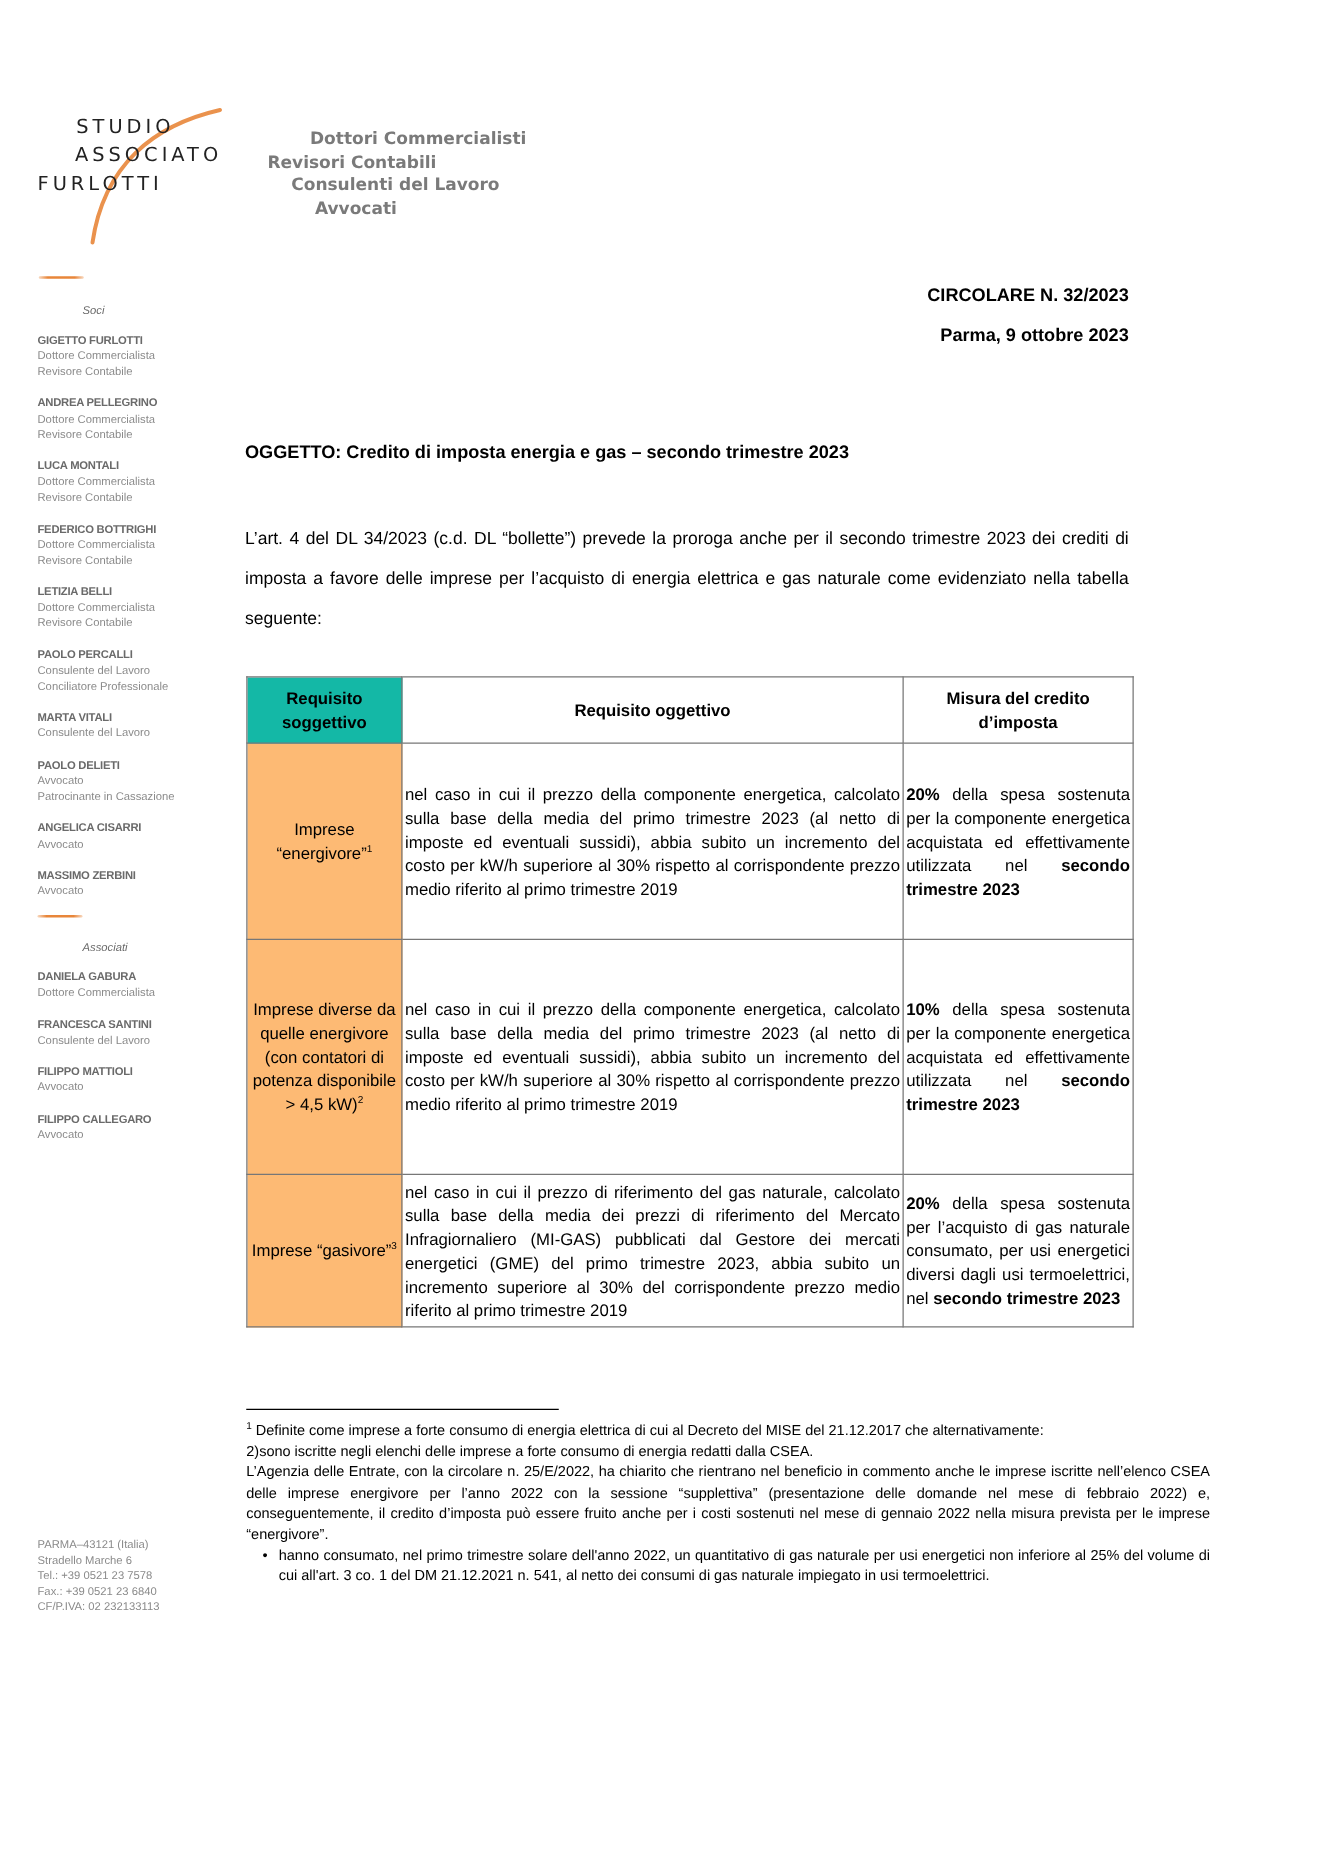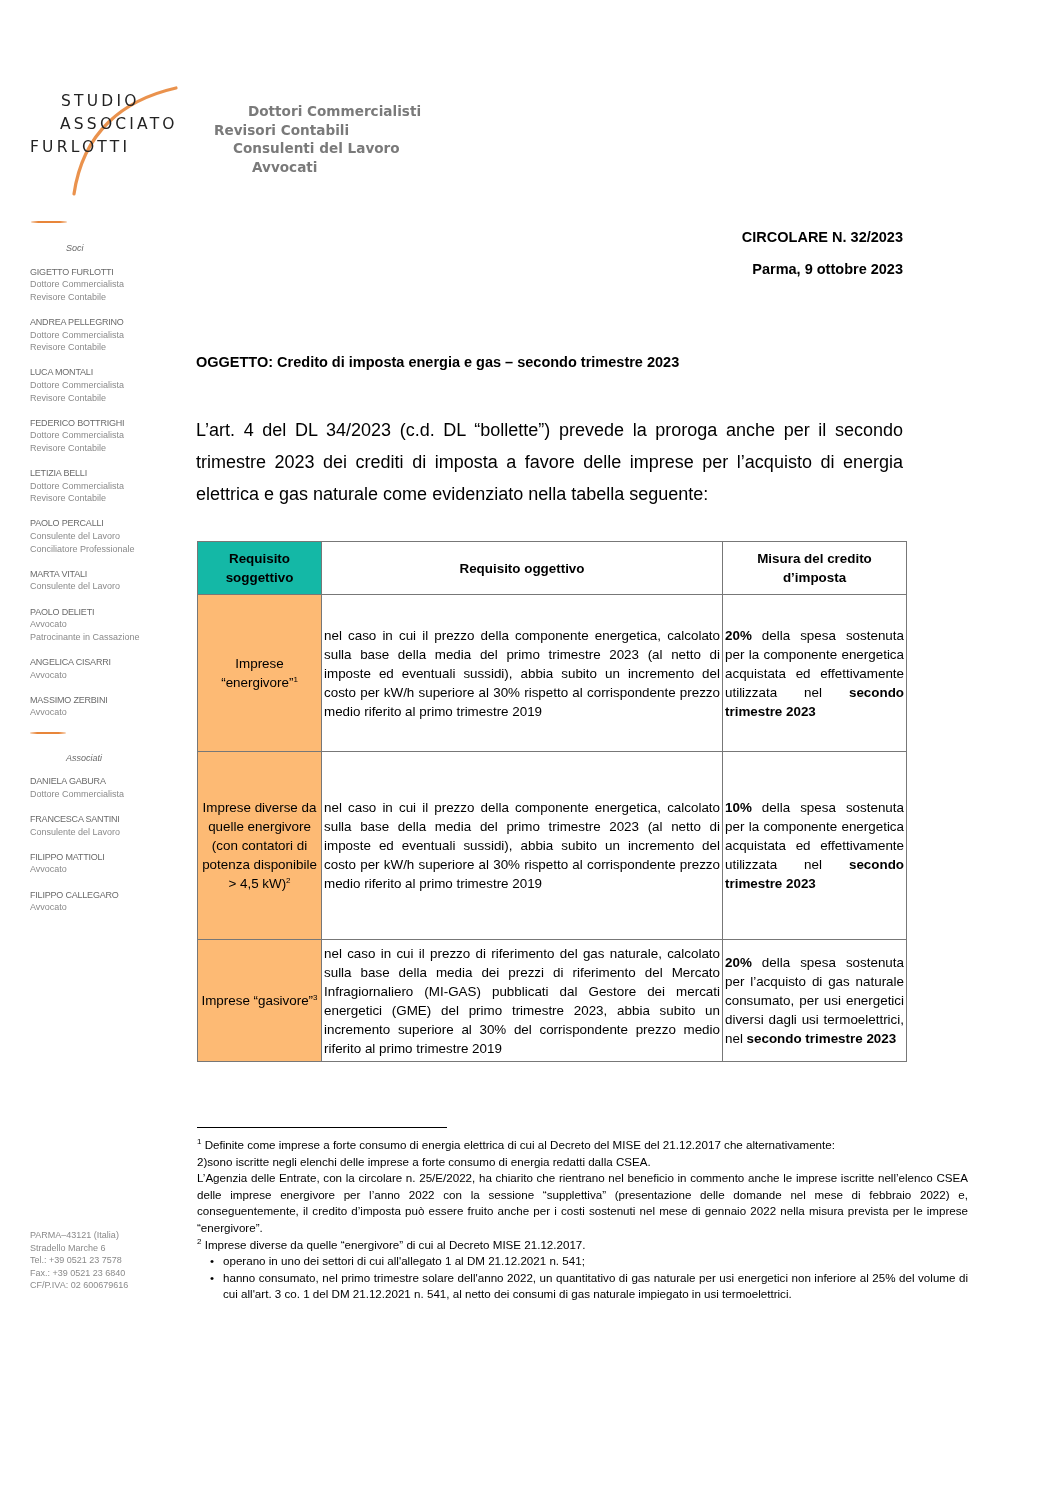--- a/index.html
+++ b/index.html
@@ -11,29 +11,29 @@
   .logo-text { position: absolute; font-family: "DejaVu Sans", sans-serif; font-size: 15.5px; letter-spacing: 3.2px; color: #222; line-height: 1; text-align: right; }
   .logo-arc { position: absolute; left: 0; top: 0; }
 
   .firm-lines { left: 214px; top: 102px; font-family: "DejaVu Sans", sans-serif; font-weight: bold; font-size: 13.6px; color: #7a7a7a; line-height: 18.5px; }
   .firm-lines div { white-space: nowrap; }
 
   
   .sidebar { left: 30px; top: 242px; width: 150px; font-size: 9px; color: #8a8a8a; line-height: 12.6px; }
   .sb-heading { font-style: italic; color: #6a6a6a; margin-bottom: 11px; margin-left: 36px; }
   .sb-person { margin-bottom: 12.6px; }
-  .sb-name { font-weight: normal; color: #6a6a6a; letter-spacing: -0.2px; }
+  .sb-name { font-weight: bold; color: #6a6a6a; letter-spacing: -0.2px; }
   .orange-rule { height: 2px; background: linear-gradient(90deg, rgba(232,130,50,0.3), #e8863a 20%, #e8863a 80%, rgba(232,130,50,0.3)); border-radius: 1px; }
   .address { left: 30px; top: 1209px; font-size: 9px; color: #8a8a8a; line-height: 12.6px; margin-top: 20px; }
 
   
   .circ-head { right: 155px; top: 228px; text-align: right; font-weight: bold; font-size: 14.5px; }
   .circ-head div { height: 32px; line-height: 18px; }
   .subject { left: 196px; top: 354px; font-weight: bold; font-size: 14.5px; }
-  .intro { left: 196px; top: 414px; width: 707px; font-size: 18px; line-height: 32px; text-align: justify; }
+  .intro { left: 196px; top: 414px; width: 707px; font-size: 14px; line-height: 32px; text-align: justify; }
 
   table.credit { position: absolute; left: 197px; top: 541px; width: 710px; border-collapse: collapse; font-size: 13.4px; line-height: 19px; }
   table.credit td, table.credit th { border: 1px solid #777; padding: 0 2px; vertical-align: middle; }
   table.credit th { font-weight: bold; text-align: center; height: 52px; font-size: 13.4px; }
   table.credit .c1 { width: 119px; background: #fdba74; text-align: center; }
   table.credit .c2 { width: 396px; text-align: justify; }
   table.credit .c3 { width: 179px; text-align: justify; }
   table.credit tr.r1 td { height: 156px; }
   table.credit tr.r2 td { height: 187px; }
   table.credit tr.r3 td { height: 121px; }
@@ -140,21 +140,21 @@
         <div>Avvocato</div>
       </div>
     </div>
 </div>
 
 <div class="abs address">
   <div>PARMA–43121 (Italia)</div>
   <div>Stradello Marche 6</div>
   <div>Tel.:  +39 0521 23 7578</div>
   <div>Fax.: +39 0521 23 6840</div>
-  <div>CF/P.IVA: 02 600679616</div>
+  <div>CF/P.IVA: 02 232133113</div>
 </div>
 
 <div class="abs circ-head">
   <div>CIRCOLARE N. 32/2023</div>
   <div>Parma, 9 ottobre 2023</div>
 </div>
 
 <div class="abs subject">OGGETTO: Credito di imposta energia e gas – secondo trimestre 2023</div>
 
 <div class="abs intro">L’art. 4 del DL 34/2023 (c.d. DL “bollette”) prevede la proroga anche per il secondo trimestre 2023 dei crediti di imposta a favore delle imprese per l’acquisto di energia elettrica e gas naturale come evidenziato nella tabella seguente:</div>
@@ -184,18 +184,16 @@
       <td class="c3"><b>20%</b><span> della spesa sostenuta per l’acquisto di gas naturale consumato, per usi energetici diversi dagli usi termoelettrici, nel </span><b>secondo trimestre 2023</b></td>
     </tr>
   </tbody>
 </table>
 
 <div class="abs fn-rule"></div>
 <div class="abs footnotes">
   <p><sup>1</sup><span> Definite come imprese a forte consumo di energia elettrica di cui al Decreto del MISE del 21.12.2017 che alternativamente:</span></p>
   <p class="fn-indent">2)sono iscritte negli elenchi delle imprese a forte consumo di energia redatti dalla CSEA.</p>
   <p>L’Agenzia delle Entrate, con la circolare n. 25/E/2022, ha chiarito che rientrano nel beneficio in commento anche le imprese iscritte nell’elenco CSEA delle imprese energivore per l’anno 2022 con la sessione “supplettiva” (presentazione delle domande nel mese di febbraio 2022) e, conseguentemente, il credito d’imposta può essere fruito anche per i costi sostenuti nel mese di gennaio 2022 nella misura prevista per le imprese “energivore”.</p>
-  <p><sup>2</sup><span> Imprese diverse da quelle “energivore” di cui al Decreto MISE 21.12.2017.</span></p>
   <ul class="fn-list">
-    <li>operano in uno dei settori di cui all'allegato 1 al DM 21.12.2021 n. 541;</li>
     <li>hanno consumato, nel primo trimestre solare dell'anno 2022, un quantitativo di gas naturale per usi energetici non inferiore al 25% del volume di cui all'art. 3 co. 1 del DM 21.12.2021 n. 541, al netto dei consumi di gas naturale impiegato in usi termoelettrici.</li>
   </ul>
 </div>
 
 </body></html>

